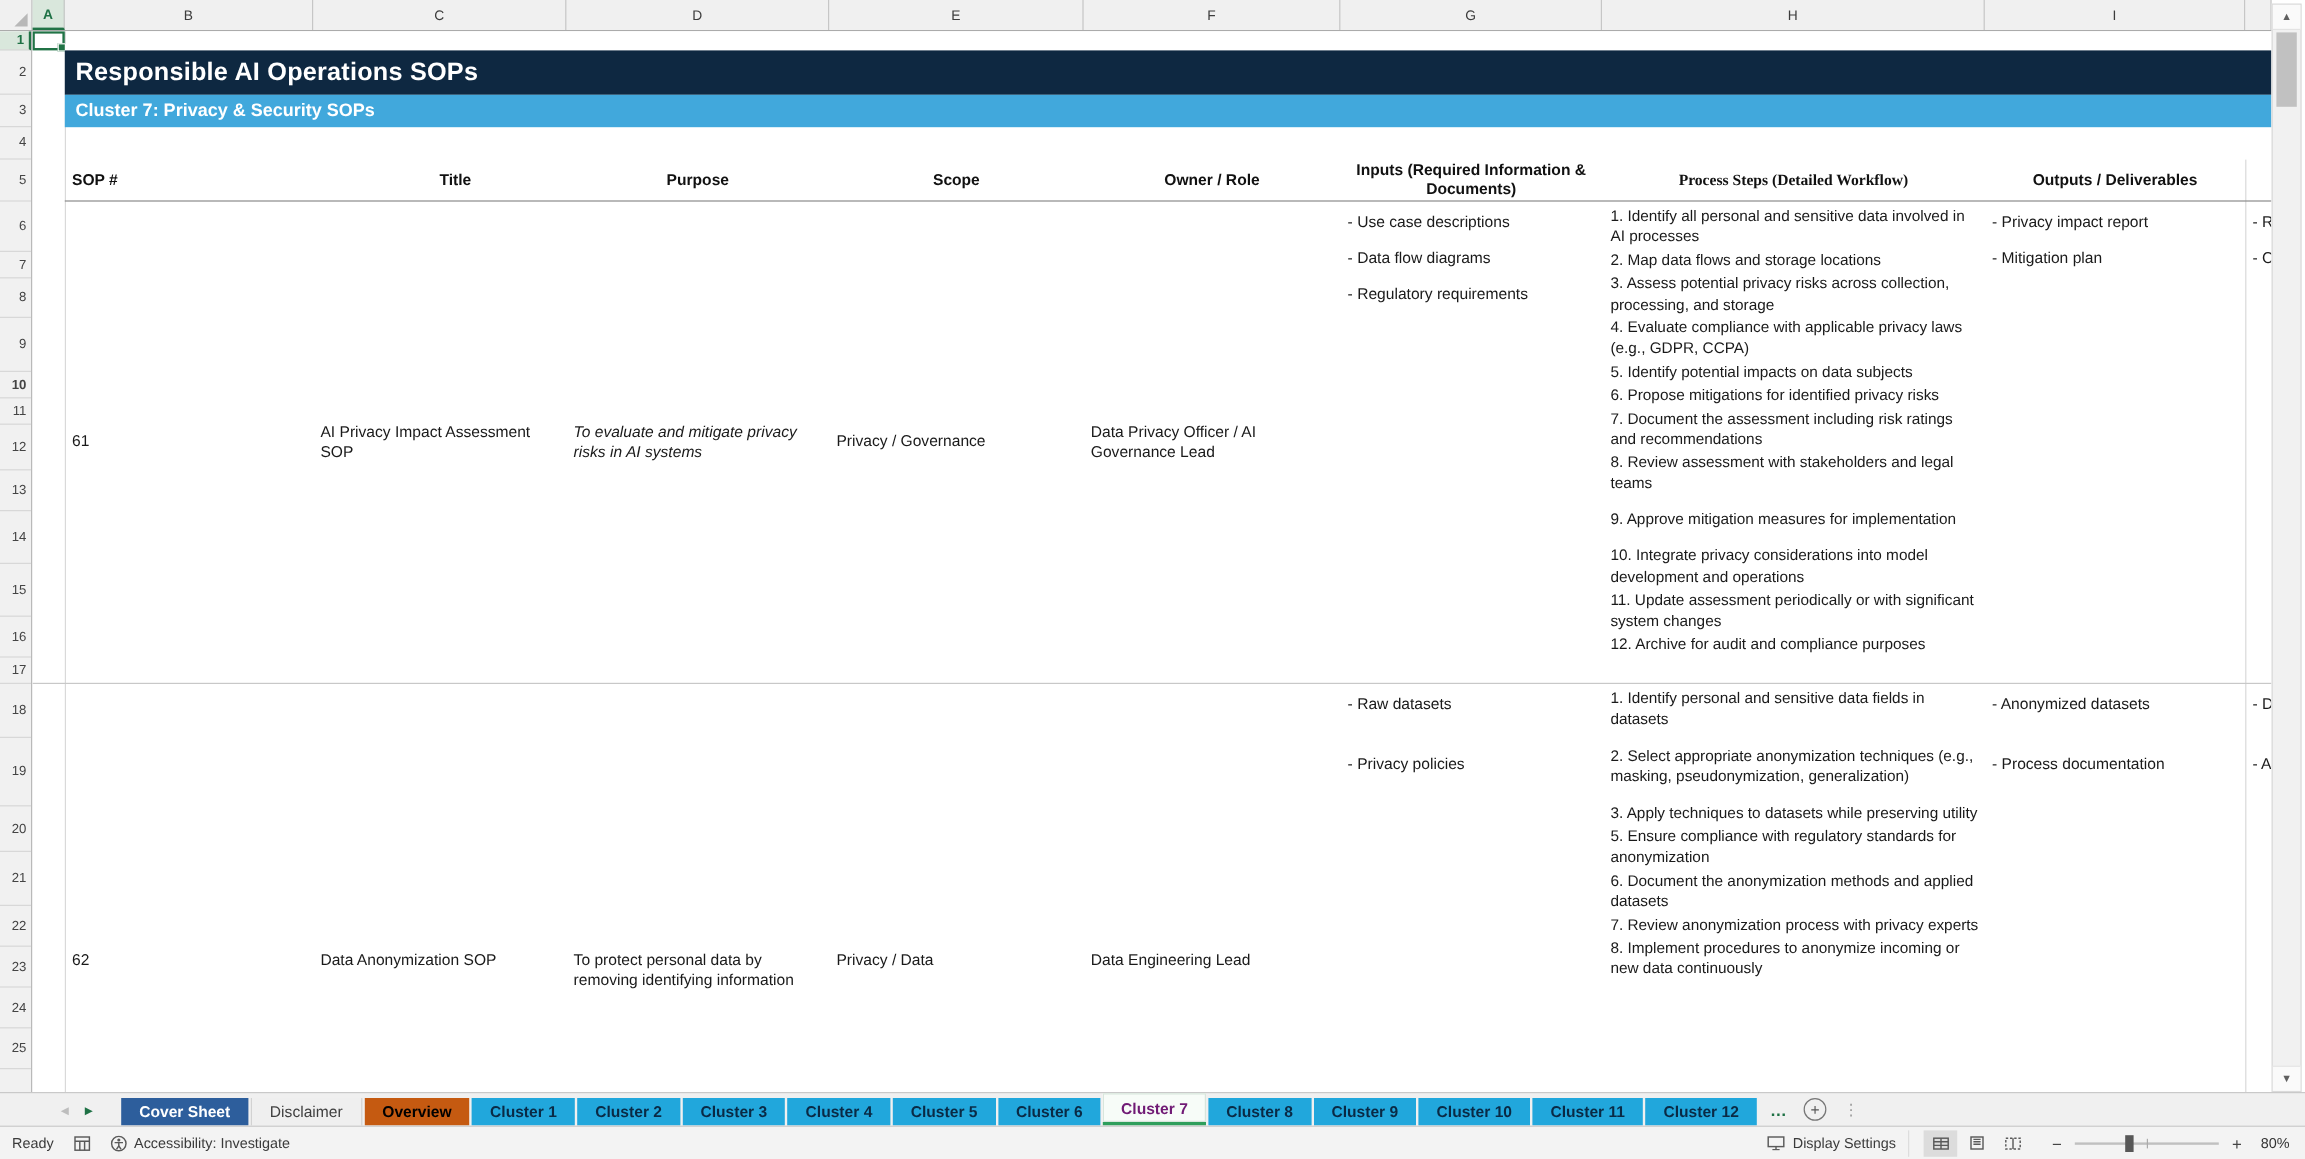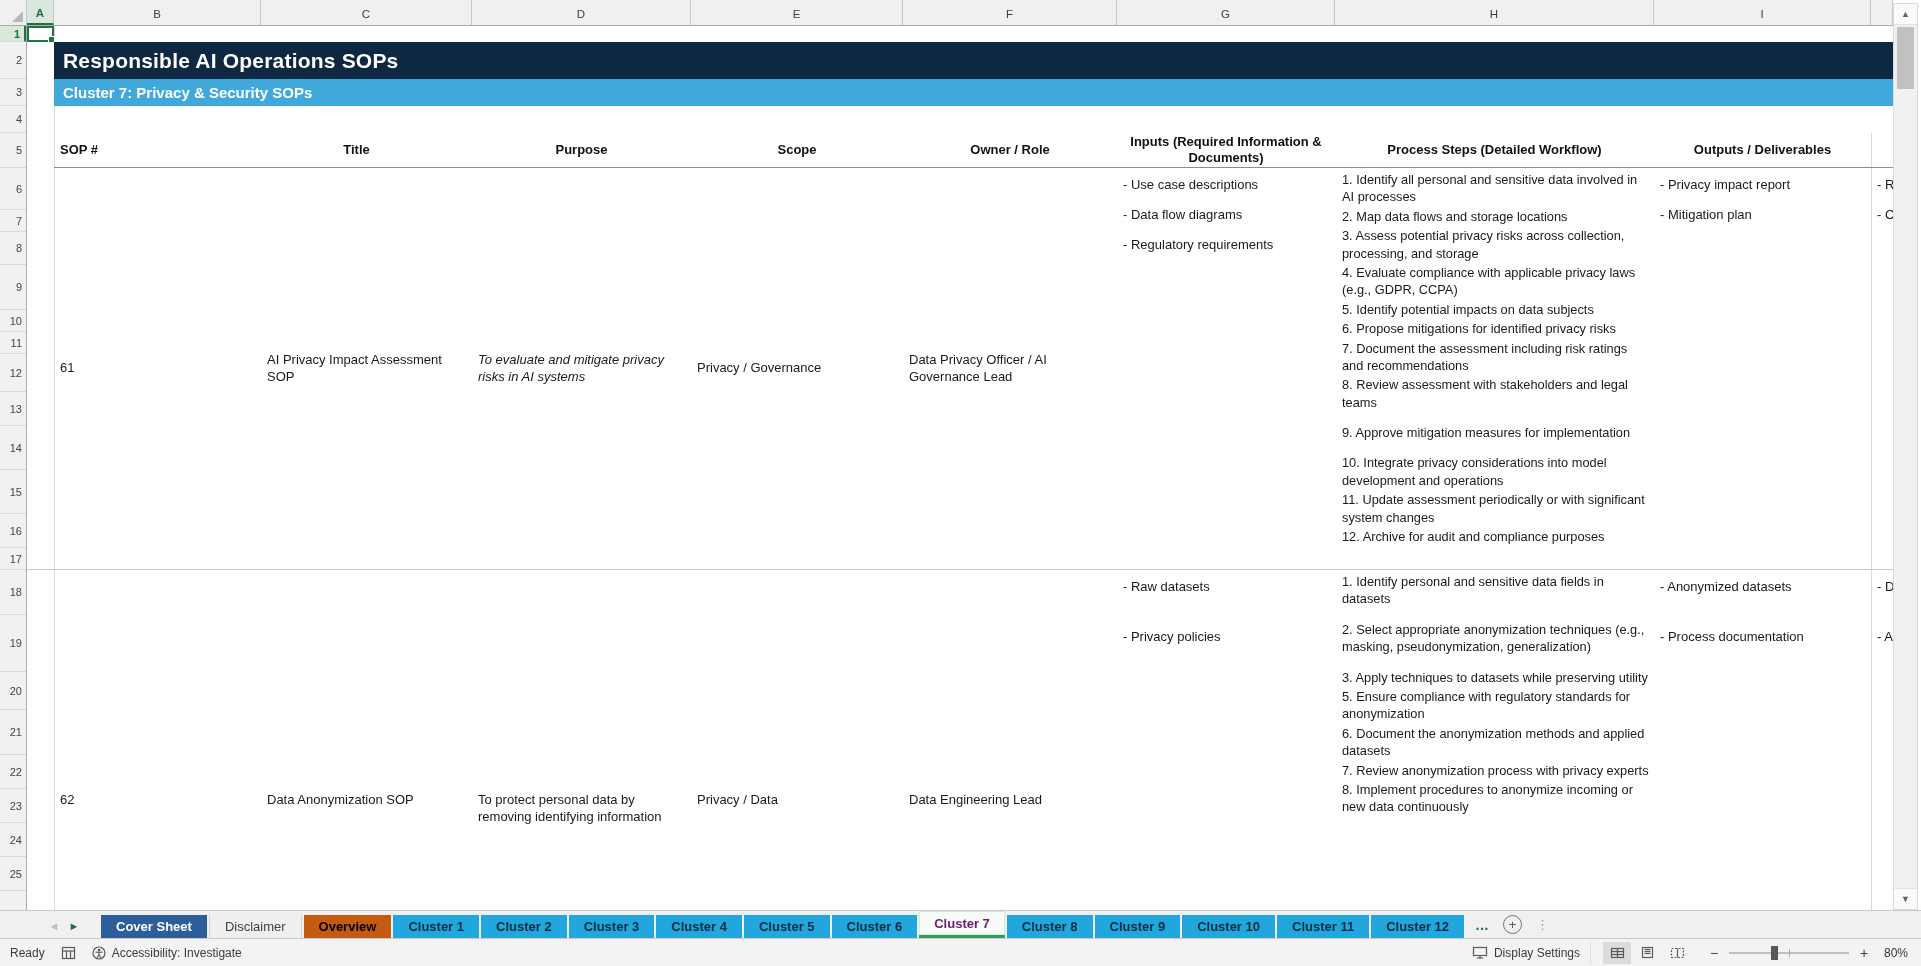--- a/index.html
+++ b/index.html
@@ -161,21 +161,21 @@
 <div class="gutter">
     <div class="rownum rowactive" style="height: 16px;">1</div>
     <div class="rownum" style="height: 37px;">2</div>
     <div class="rownum" style="height: 27px;">3</div>
     <div class="rownum" style="height: 27px;">4</div>
     <div class="rownum" style="height: 35px;">5</div>
     <div class="rownum" style="height: 42px;">6</div>
     <div class="rownum" style="height: 22px;">7</div>
     <div class="rownum" style="height: 33px;">8</div>
     <div class="rownum" style="height: 45px;">9</div>
-    <div class="rownum" style="height: 22px;">10</div>
+    <div class="rownum" style="height: 22px; font-weight: bold;">10</div>
     <div class="rownum" style="height: 22px;">11</div>
     <div class="rownum" style="height: 38px;">12</div>
     <div class="rownum" style="height: 34px;">13</div>
     <div class="rownum" style="height: 44px;">14</div>
     <div class="rownum" style="height: 44px;">15</div>
     <div class="rownum" style="height: 34px;">16</div>
     <div class="rownum" style="height: 22px;">17</div>
     <div class="rownum" style="height: 45px;">18</div>
     <div class="rownum" style="height: 57px;">19</div>
     <div class="rownum" style="height: 38px;">20</div>
@@ -196,26 +196,26 @@
 
   <div class="titlebar">
     <span>Responsible AI Operations SOPs</span>
   </div>
   <div class="banner">
     <span>Cluster 7: Privacy &amp; Security SOPs</span>
   </div>
 
   <div class="hrow">
     <div class="hcell hleft" style="left:0;width:207px;">SOP #</div>
-    <div class="hcell" style="left:197px;width:211px;">Title</div>
+    <div class="hcell" style="left:220px;width:211px;">Title</div>
     <div class="hcell" style="left:418px;width:219px;">Purpose</div>
     <div class="hcell" style="left:637px;width:212px;">Scope</div>
     <div class="hcell" style="left:849px;width:214px;">Owner / Role</div>
     <div class="hcell" style="left:1063px;width:218px;">Inputs (Required Information &amp; Documents)</div>
-    <div class="hcell" style="left:1281px;width:319px;">Process Steps (Detailed Workflow)</div>
+    <div class="hcell" style="left:1281px;width:319px;font-family:Liberation Serif, serif;">Process Steps (Detailed Workflow)</div>
     <div class="hcell" style="left:1600px;width:217px;">Outputs / Deliverables</div>
   </div>
 
   <div class="block" id="b61">
     <div class="cell vc" style="left:27px;width:207px;">
         <div>61</div>
       </div>
     <div class="cell vc" style="left:234px;width:211px;">
         <div>AI Privacy Impact Assessment SOP</div>
       </div>

